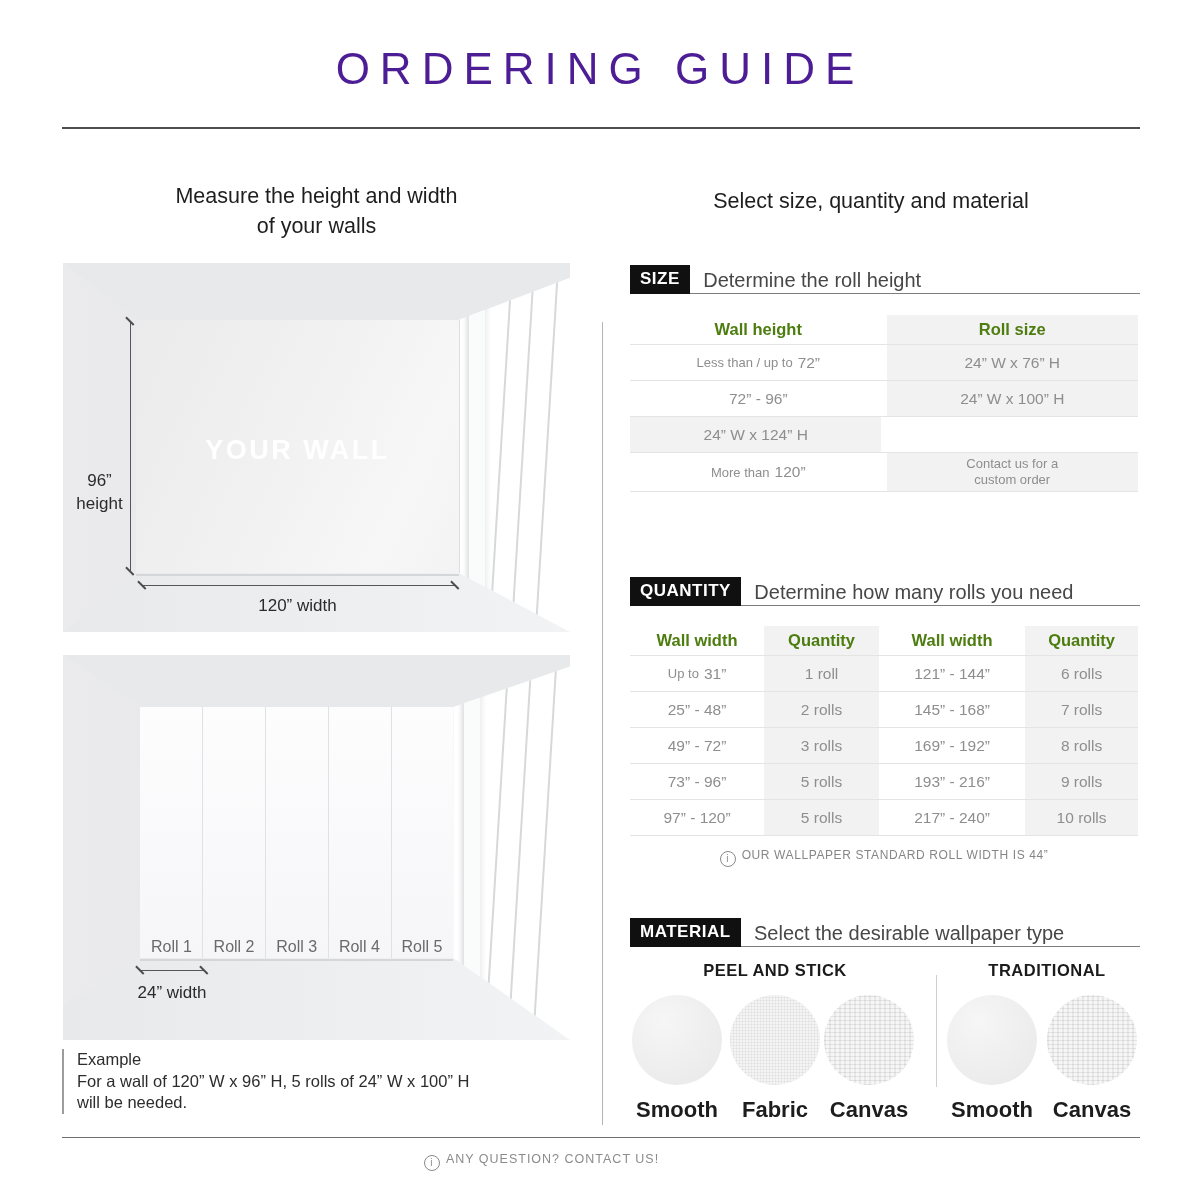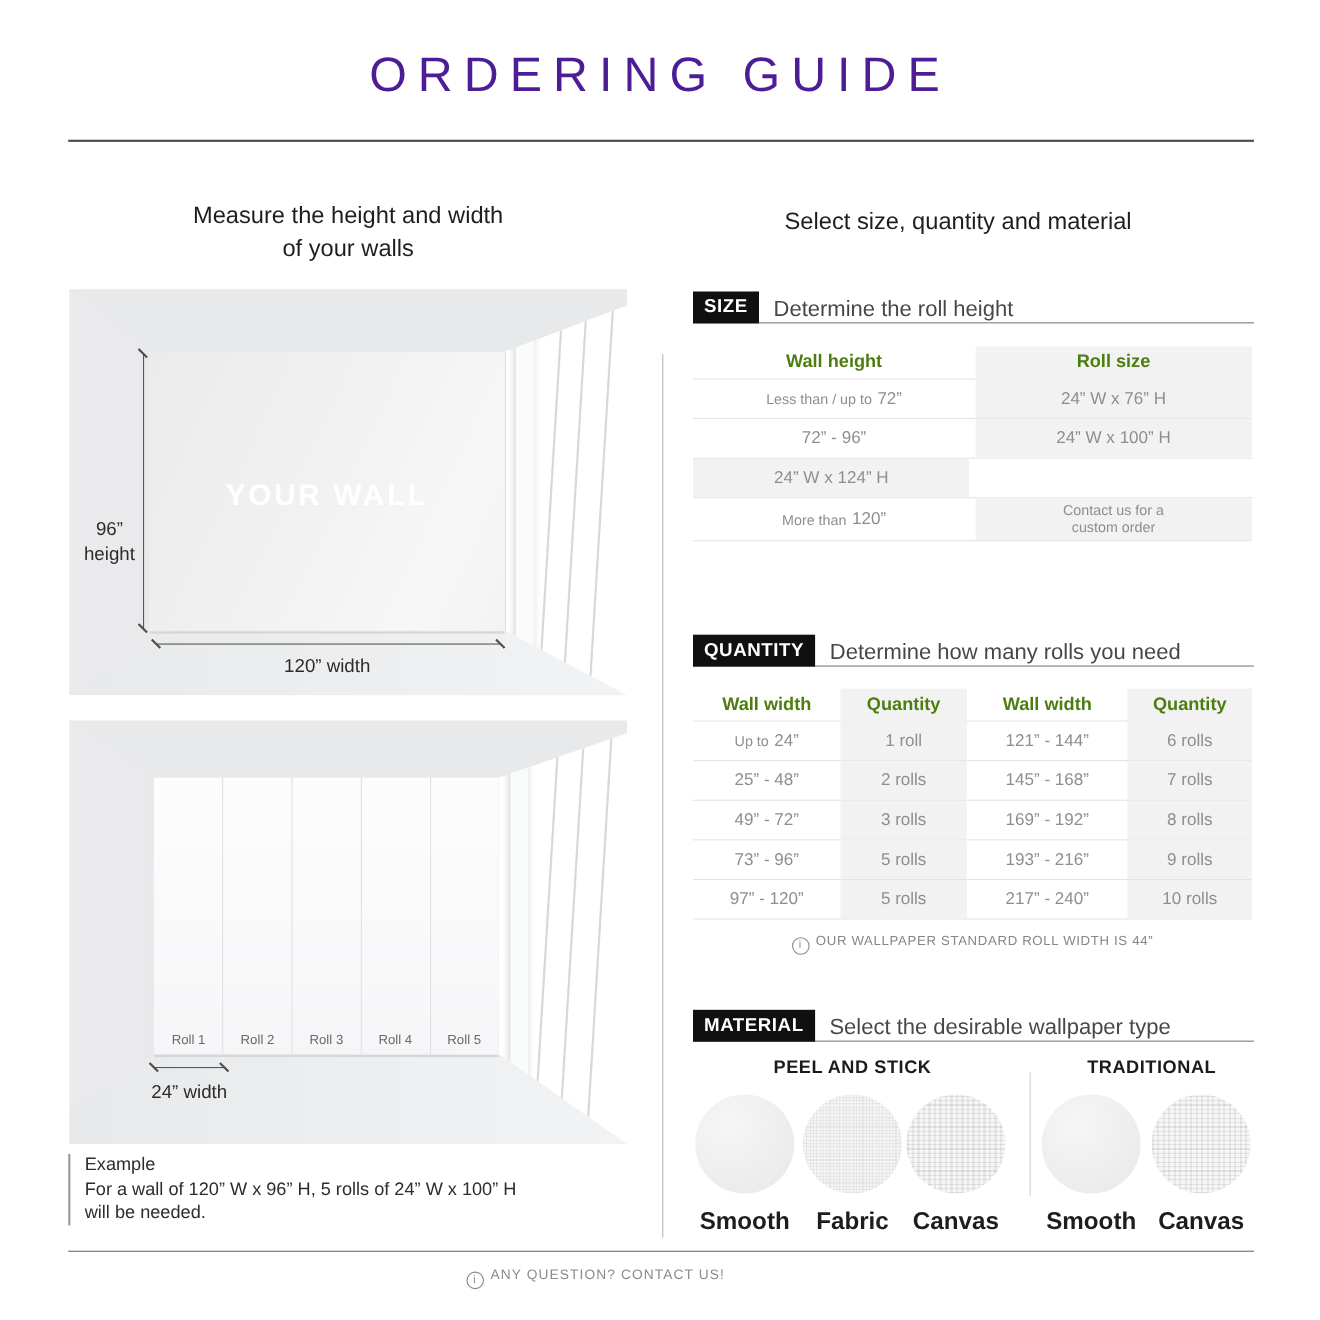--- a/index.html
+++ b/index.html
@@ -31,21 +31,21 @@
   .baseboard{height:2px;background:#d5d6d8;}
   .panels{display:flex;}
   .panel{flex:1;background:linear-gradient(180deg,#fdfdfe,#f6f6f8);border-right:1px solid #e0e1e3;}
   .panel:last-child{border-right:none;}
   .your-wall{text-align:center;color:rgba(255,255,255,.95);font-size:27px;font-weight:700;letter-spacing:2.5px;}
   .measure{background:#565656;}
   .tick{position:absolute;width:11px;height:1.5px;background:#4d4d4d;
         transform:translate(-50%,-50%) rotate(45deg);}
   .dim-label{color:#2b2b2b;font-size:17px;line-height:23px;text-align:center;}
   .roll-row{display:flex;}
-  .roll-row span{flex:1;text-align:center;color:#6a6a6a;font-size:12px;}
+  .roll-row span{flex:1;text-align:center;color:#6a6a6a;font-size:16px;}
 
   
   .sec-head{height:28px;}
   .badge{position:relative;z-index:2;display:inline-block;background:#101010;color:#ffffff;
          font-size:17px;font-weight:700;letter-spacing:.5px;padding:4px 10px 5px;}
   .sec-title{font-size:20px;color:#474747;margin-left:9px;position:relative;top:3px;}
   .sec-rule{position:absolute;left:0;right:0;bottom:-1px;height:1px;background:#7e7e7e;}
 
   .tbl{width:508px;}
   .tbl-row{display:flex;border-bottom:1px solid #e4e4e4;align-items:stretch;}
@@ -219,21 +219,21 @@
   <div class="abs tbl" style="left:630px;top:626px;">
     <div class="tbl-row hdr">
       <div class="cell q-c1">Wall width</div>
       <div class="cell q-c2 gray">Quantity</div>
       <div class="cell q-c3">Wall width</div>
       <div class="cell q-c4 gray">Quantity</div>
     </div>
     <div class="tbl-row r">
       <div class="cell q-c1">
         <span class="cell-prefix">Up to</span>
-        <span>24”</span>
+        <span>31”</span>
       </div>
       <div class="cell q-c2 gray">1 roll</div>
       <div class="cell q-c3">121” - 144”</div>
       <div class="cell q-c4 gray">6 rolls</div>
     </div>
     <div class="tbl-row r">
       <div class="cell q-c1">25” - 48”</div>
       <div class="cell q-c2 gray">2 rolls</div>
       <div class="cell q-c3">145” - 168”</div>
       <div class="cell q-c4 gray">7 rolls</div>

